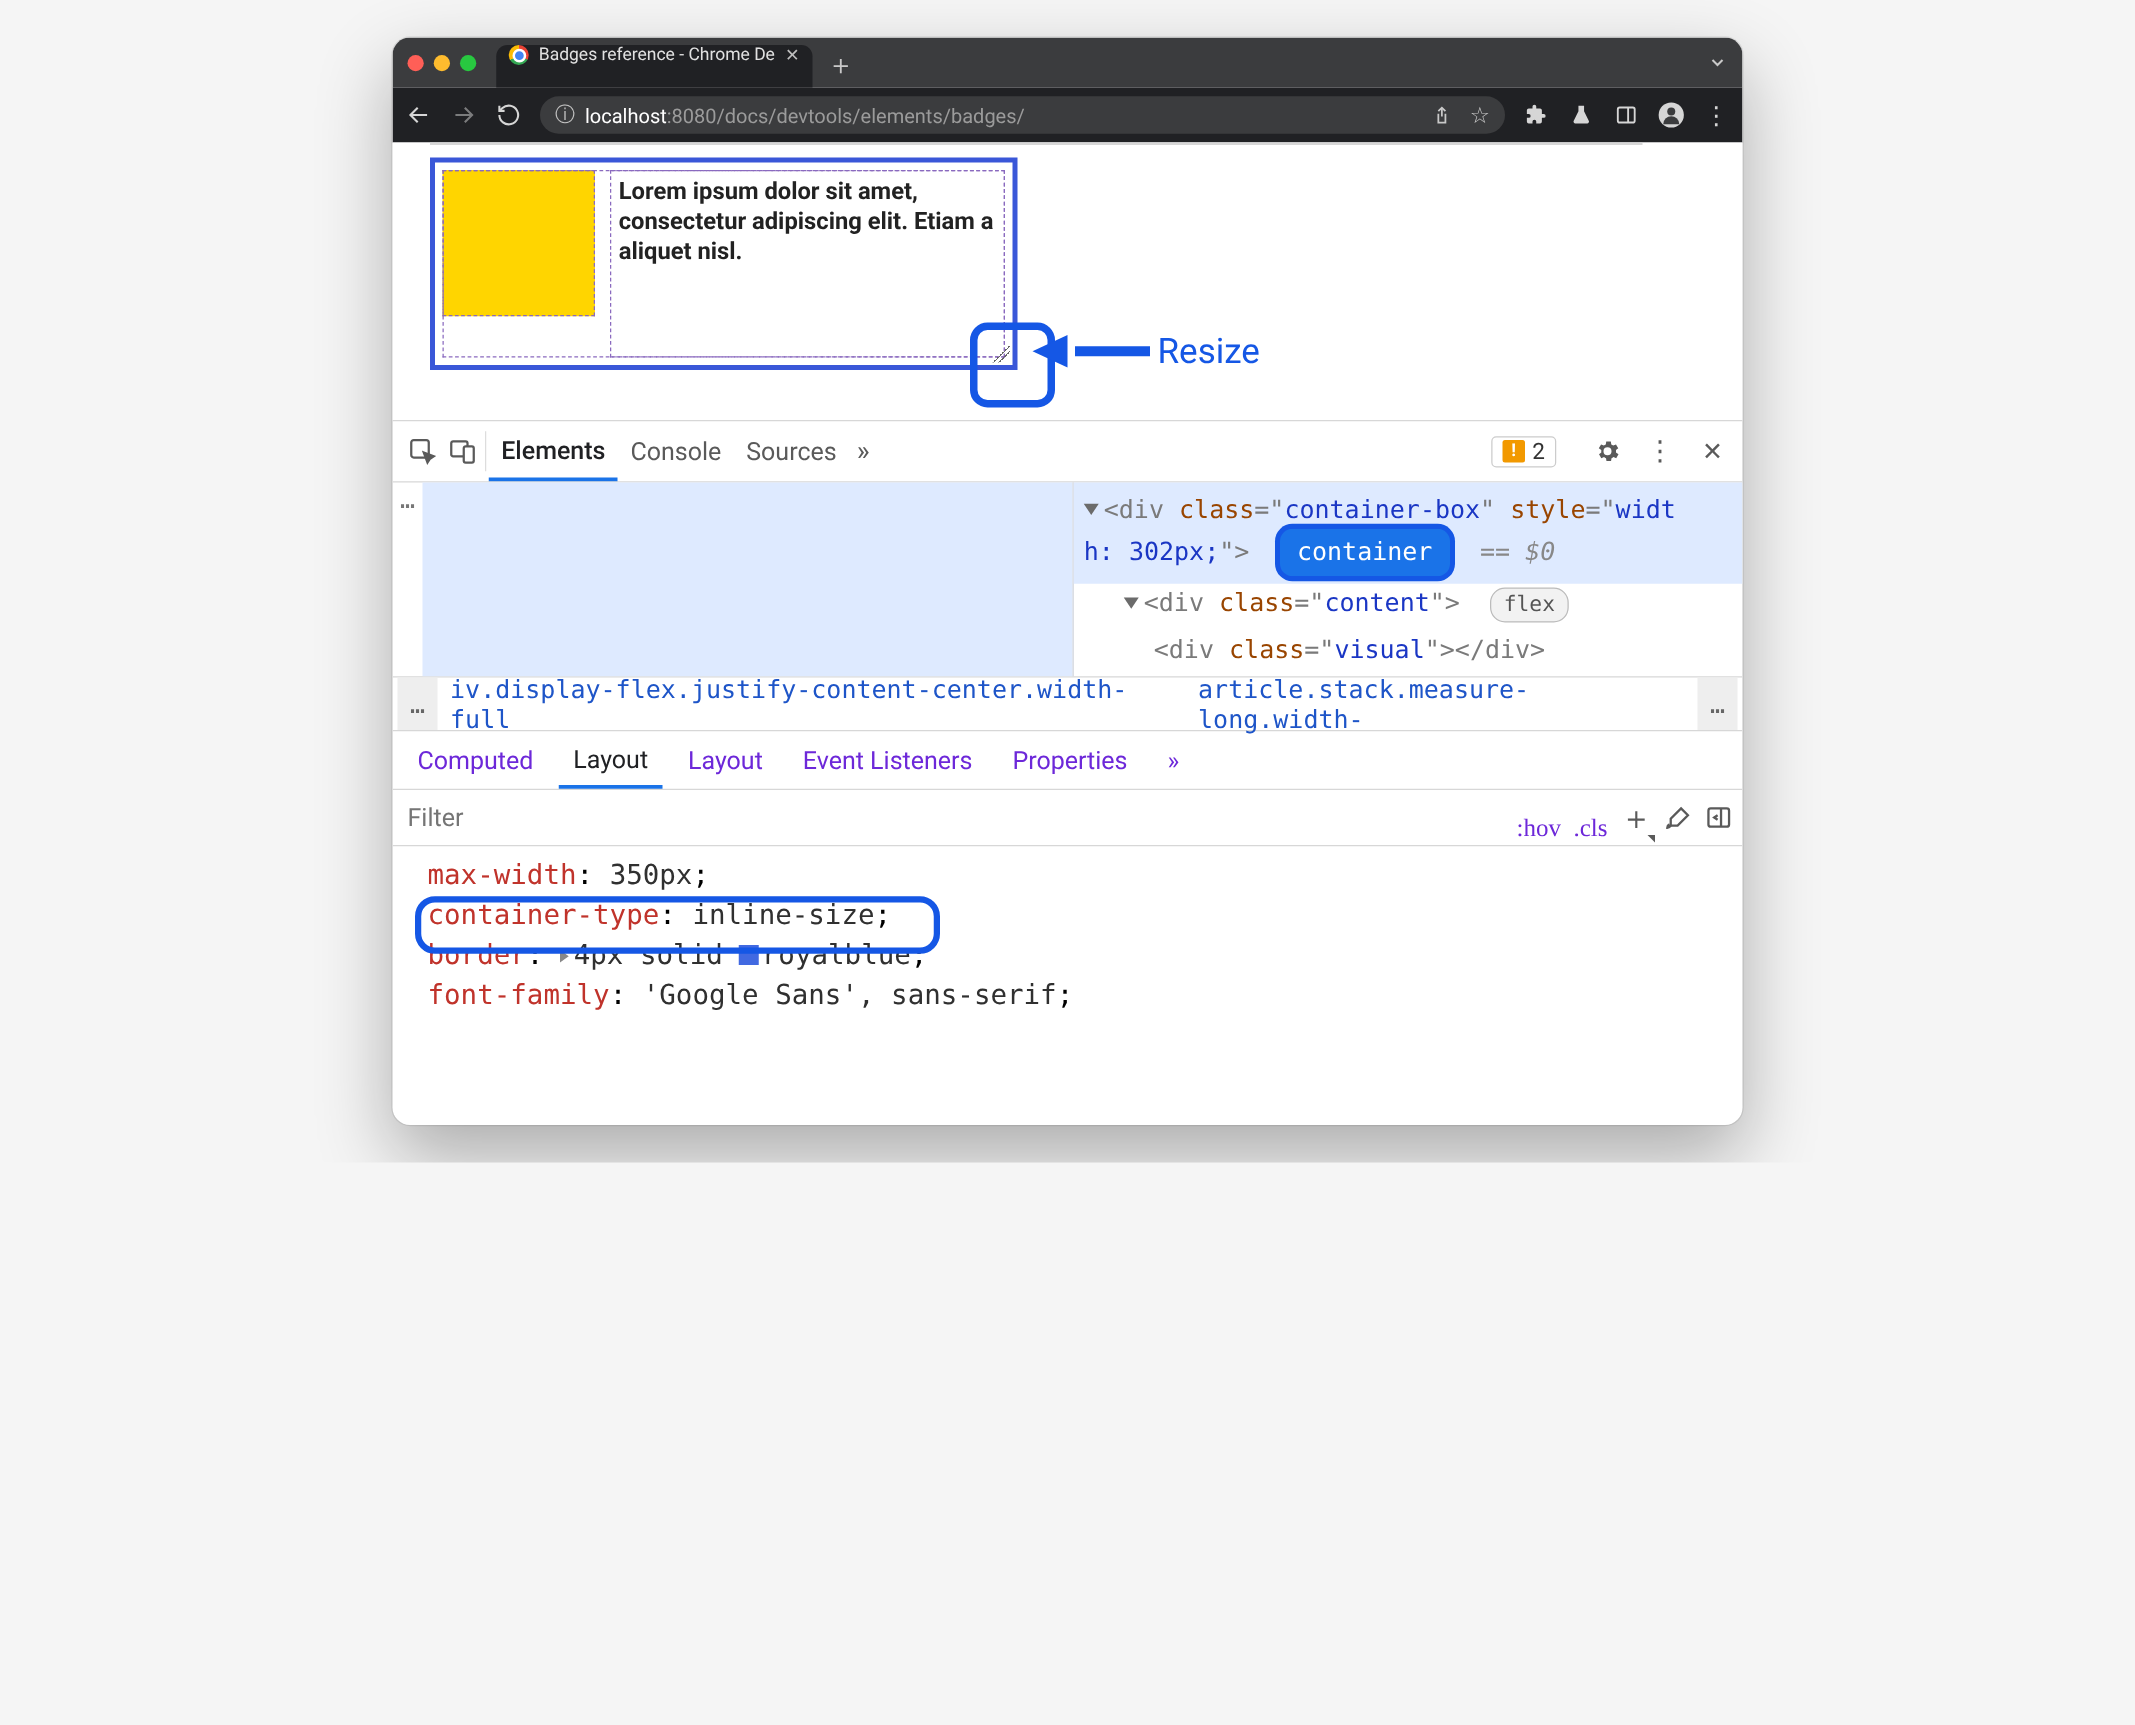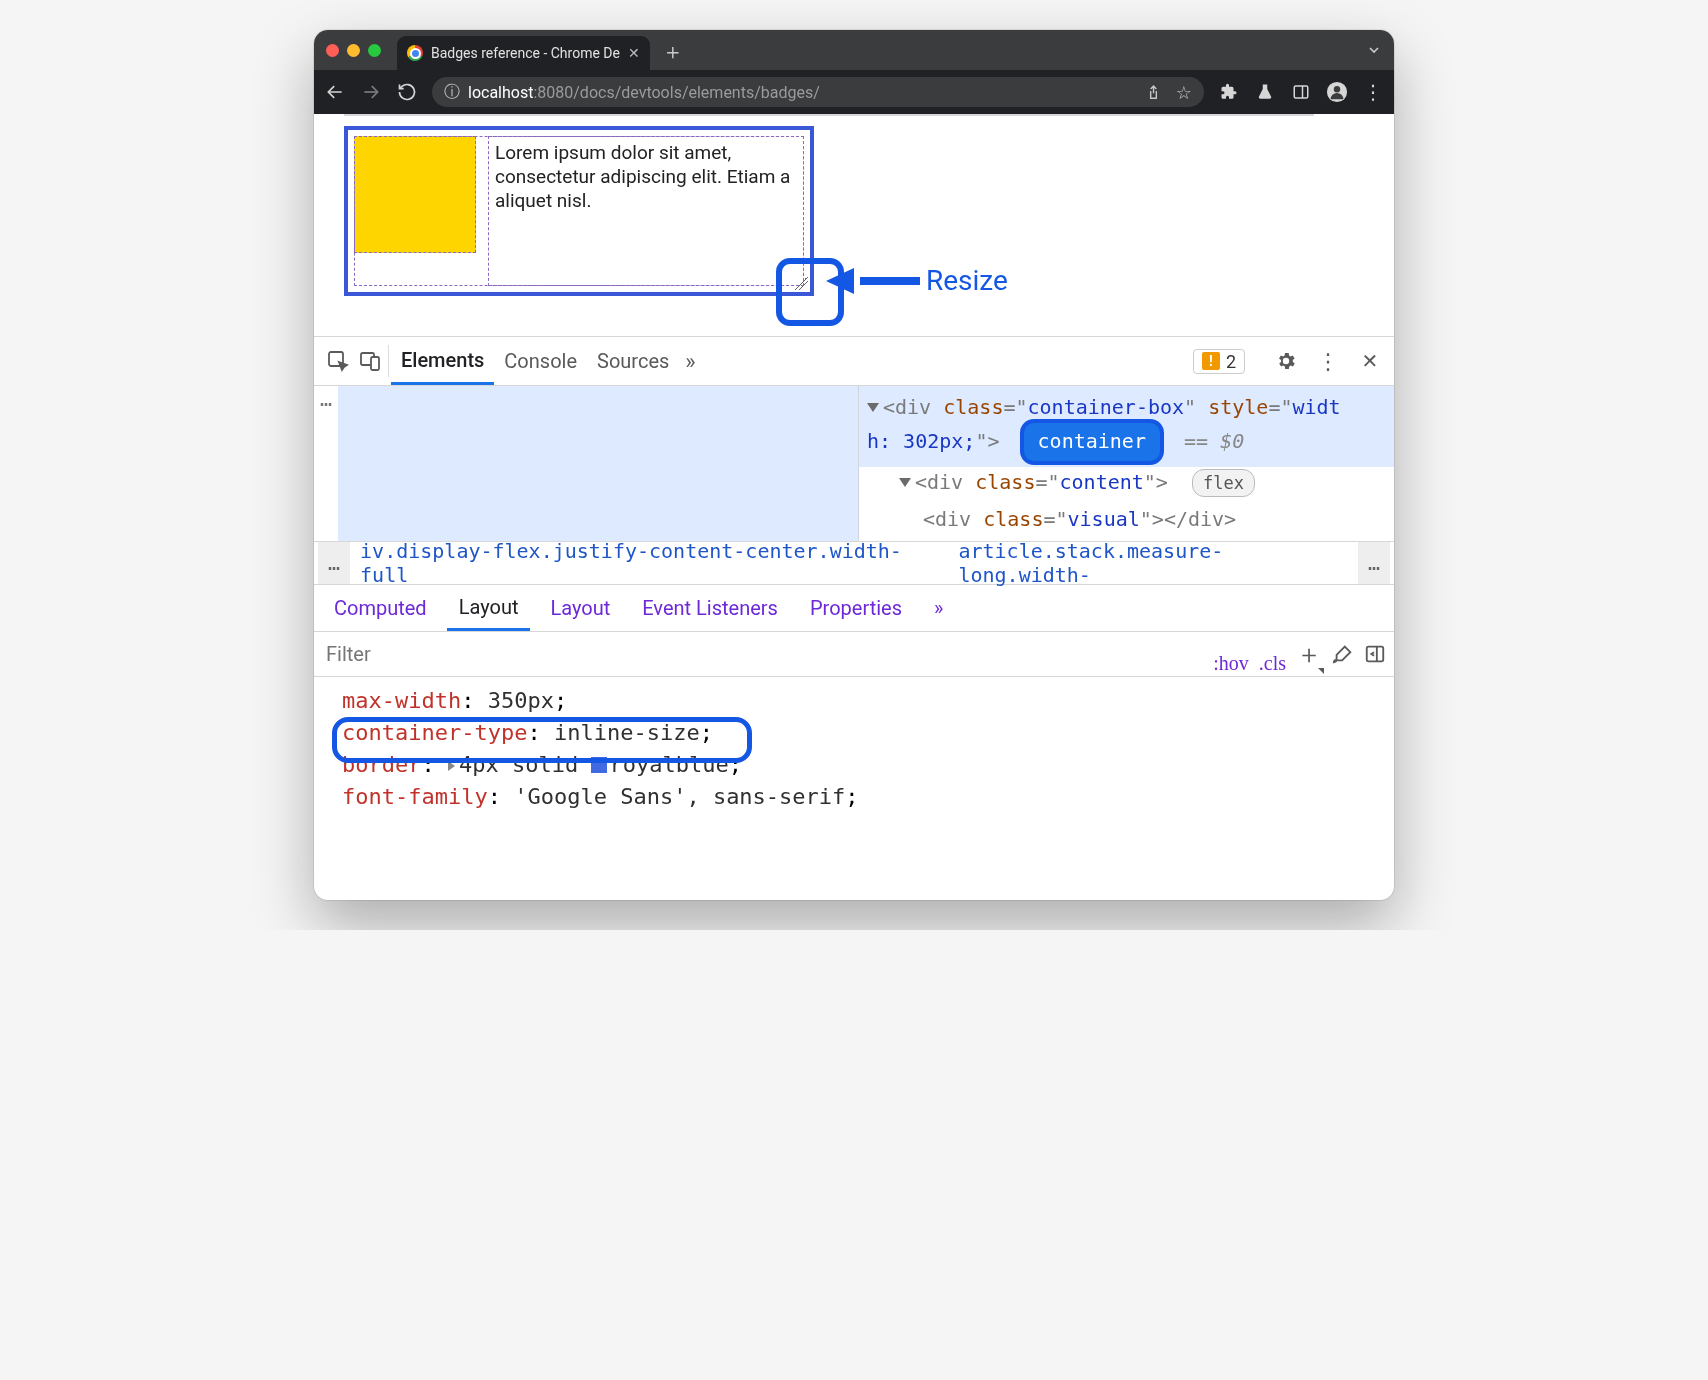--- a/index.html
+++ b/index.html
@@ -8,39 +8,39 @@
     box-shadow:0 25px 60px rgba(0,0,0,.3),0 0 0 1px rgba(0,0,0,.08);
     overflow:hidden;position:relative;
   }
   
   .chrome-top{background:#3b3c3e;height:40px;display:flex;align-items:center;padding:0 12px;gap:8px;}
   .traffic-dot{width:13px;height:13px;border-radius:50%;}
   .traffic-red{background:#ff5f57;}
   .traffic-yellow{background:#febc2e;}
   .traffic-green{background:#28c840;}
   .tabs-area{display:flex;align-items:center;margin-left:8px;gap:6px;}
-  .tab{display:flex;align-items:center;background:#202124;color:#e1e1e1;font-size:14px;
+  .tab{display:flex;background:#202124;color:#e1e1e1;font-size:14px;
        padding:0 10px;height:34px;border-radius:9px 9px 0 0;margin-top:6px;gap:8px;max-width:300px;}
   .chrome-logo{width:16px;height:16px;border-radius:50%;
     background:conic-gradient(#ea4335 0 120deg,#34a853 120deg 240deg,#fbbc05 240deg 360deg);
     display:flex;align-items:center;justify-content:center;}
   .chrome-logo:after{content:"";width:7px;height:7px;border-radius:50%;background:#4285f4;border:2px solid #fff;}
   .plus-tab{color:#c9c9c9;font-size:22px;margin-left:6px;margin-top:4px;}
   .chrome-chevron{margin-left:auto;color:#c9c9c9;}
   .url-row{background:#202124;height:44px;display:flex;align-items:center;padding:0 10px;gap:14px;}
   .nav-icon{width:22px;height:22px;color:#d6d6d6;display:flex;align-items:center;justify-content:center;flex:0 0 auto;}
   .url-bar{flex:1;height:30px;border-radius:16px;background:#3b3c3e;color:#d6d6d6;
            display:flex;align-items:center;padding:0 12px;font-size:16px;gap:8px;overflow:hidden;}
   .url-dim{color:#9b9b9b;}
   .url-bright{color:#fff;}
   .right-icons{display:flex;align-items:center;gap:14px;}
   
   .page{background:#fff;height:210px;position:relative;padding:12px 30px 0 30px;overflow:hidden;}
   .container-box{border:4px solid #3a57d8;width:450px;height:150px;padding:6px;position:relative;
-                 background:repeating-linear-gradient(0deg,transparent 0 0,transparent 0 0);}
+                 background:repeating-linear-gradient(0deg,transparent 0 0,transparent 0 0);font-weight:bold;}
   .container-dashed{position:absolute;inset:6px;border:1px dashed #8a6abf;}
   .content-row{display:flex;gap:12px;height:100%;}
   .visual-box{background:#ffd500;width:120px;height:115px;border:1px dashed #8a6abf;}
   .lorem{border:1px dashed #8a6abf;flex:1;padding:4px 6px;font-size:19px;color:#222;line-height:1.25;}
   .resize-grip{position:absolute;right:-34px;bottom:-34px;width:56px;height:56px;border:6px solid #1557e5;border-radius:14px;background:transparent;}
   .resize-diag{position:absolute;right:2px;bottom:2px;width:14px;height:14px;
     background:linear-gradient(135deg,transparent 50%,#666 50% 55%,transparent 55% 65%,#666 65% 70%,transparent 70%);}
   .resize-arrow{position:absolute;left:512px;top:150px;display:flex;align-items:center;gap:6px;}
   .arrow-shape{width:0;height:0;border-top:13px solid transparent;border-bottom:13px solid transparent;border-right:28px solid #1557e5;}
   .arrow-tail{width:60px;height:8px;background:#1557e5;}

